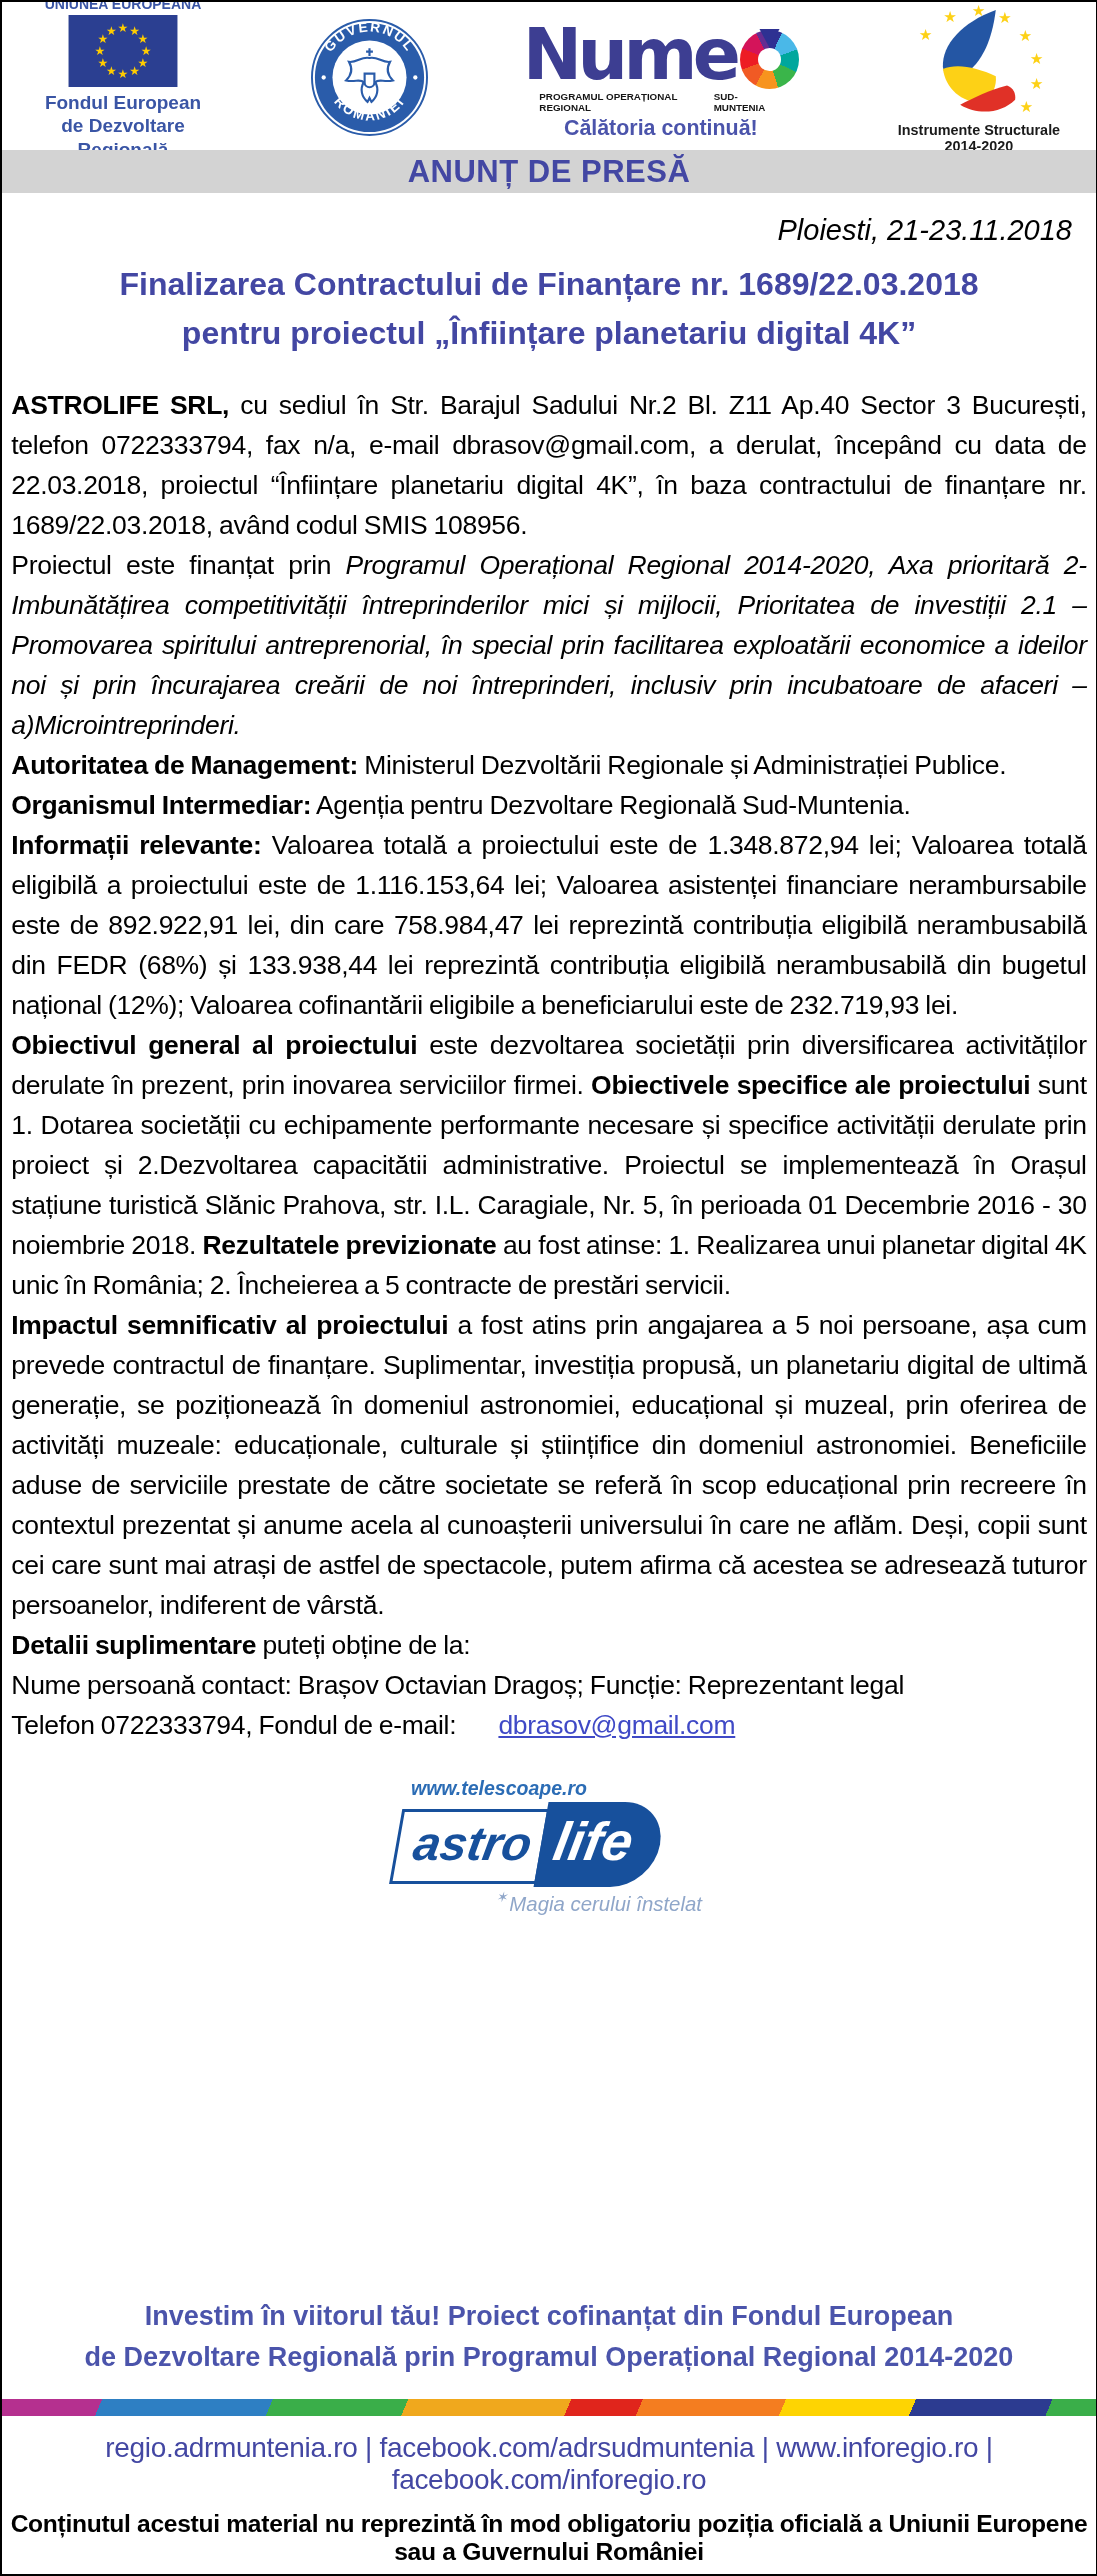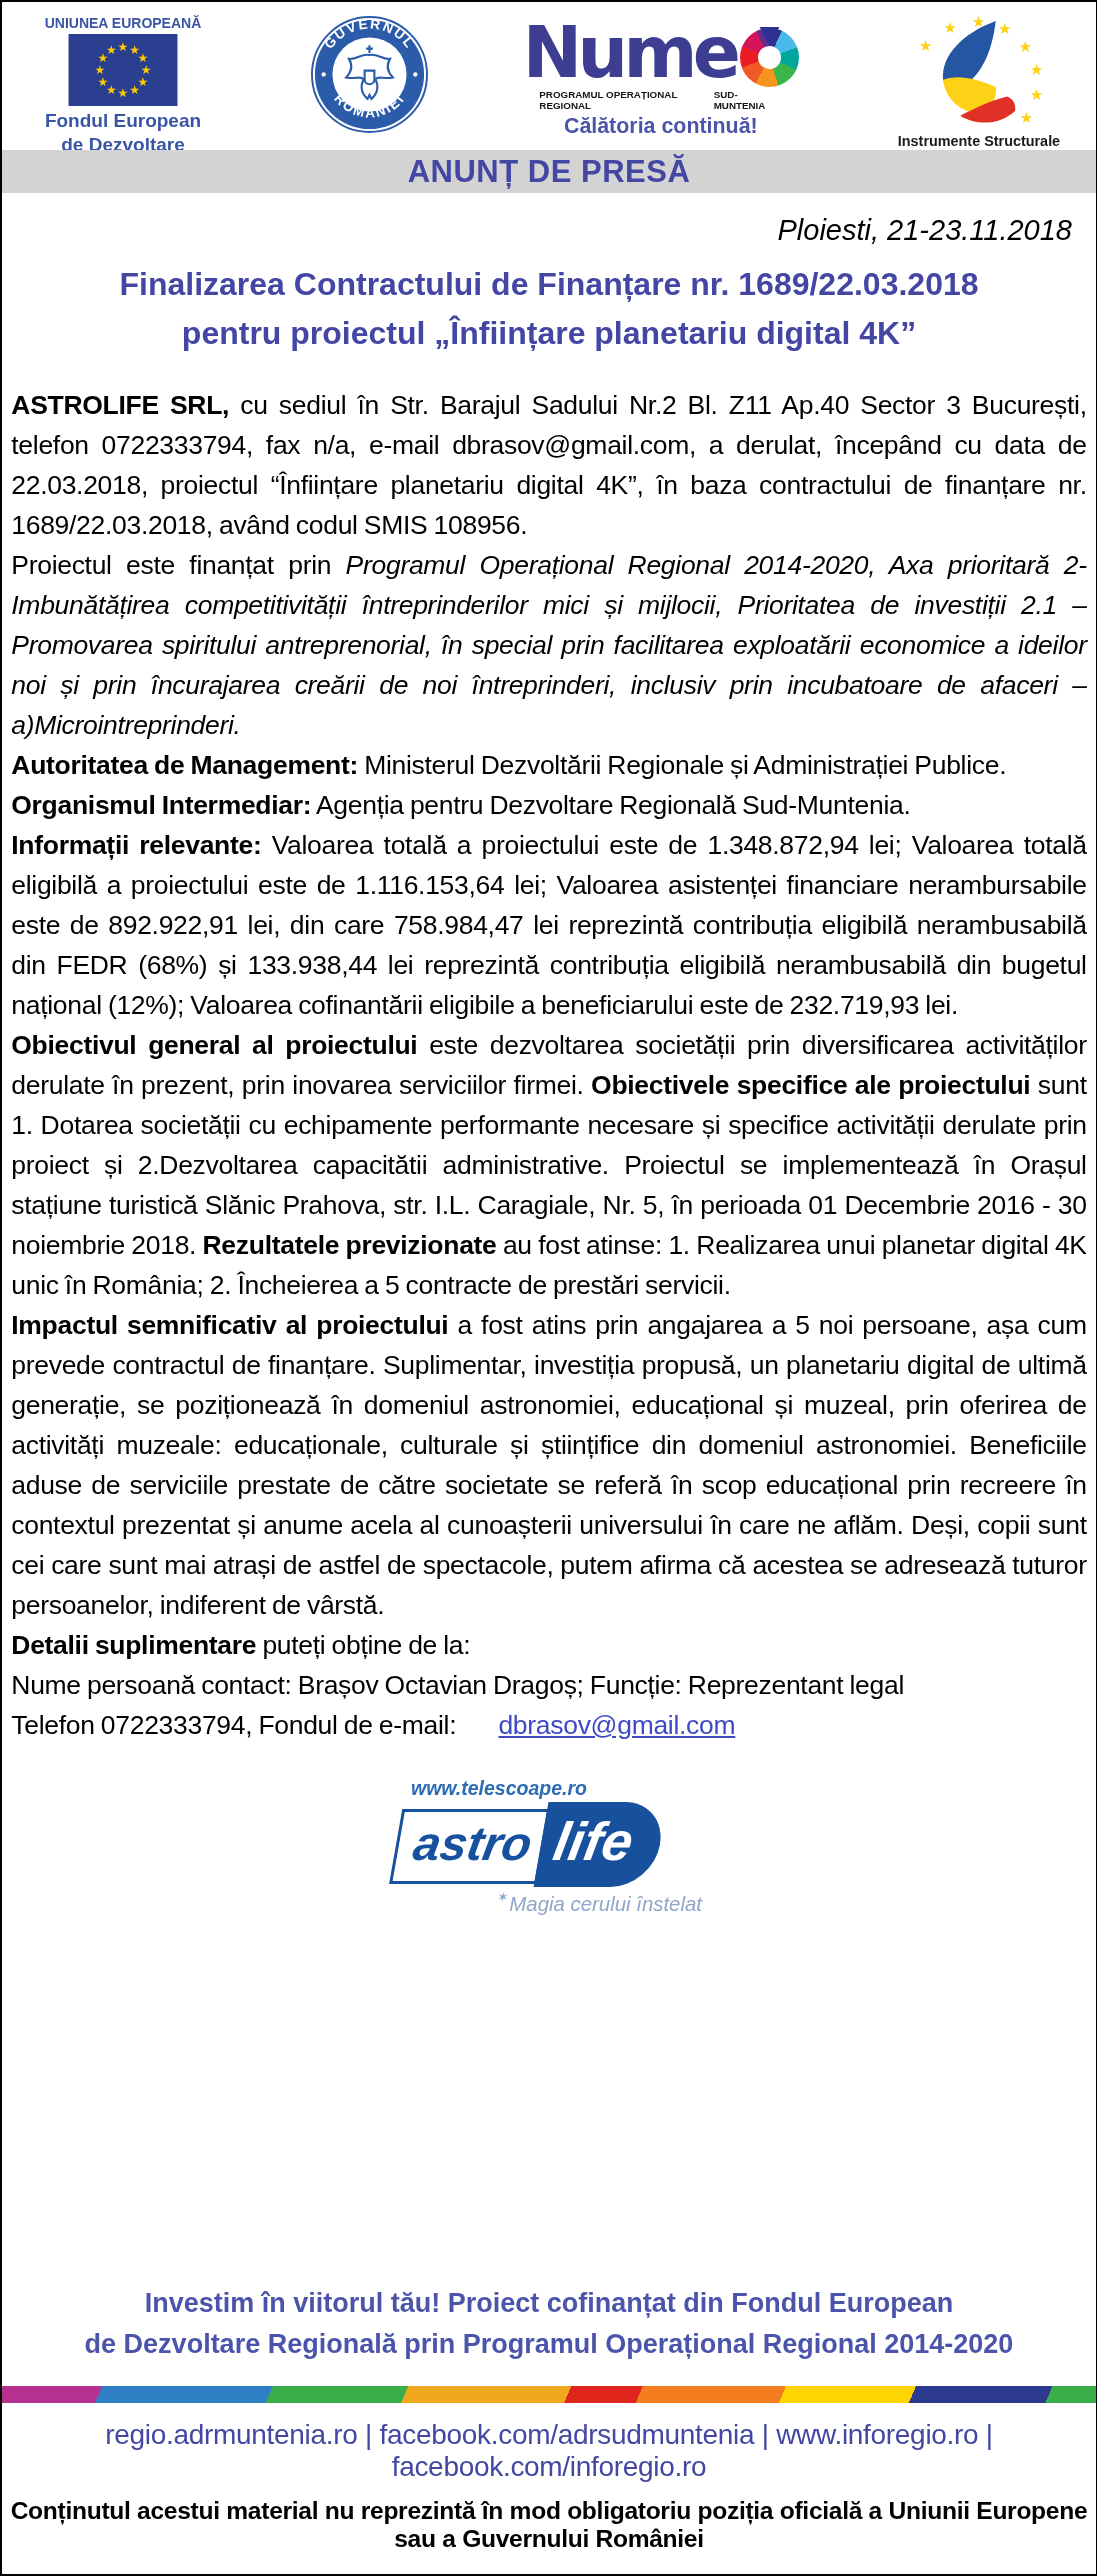--- a/index.html
+++ b/index.html
@@ -1,20 +1,20 @@
 <!DOCTYPE html>
 <html style="--accent: #4347a3; --footer_blue: #4b54ab; --banner_bg: #d3d3d3; --link_blue: #3f49c6; --eu_text_blue: #3a55a5; --eu_flag_blue: #2b3f91; --star_yellow: #ffcc00; --gov_seal_blue: #2a5caa; --regio_navy: #3d3e92; --astro_blue: #17509c; --astro_light_blue: #2b6cb5; --astro_tagline_blue: #8fa6c9;font-size:15px"><head>
 <meta charset="utf-8">
 <style>
   html,body{margin:0;padding:0;background:#fff;}
   body{width:1098px;height:2576px;font-family:"Liberation Sans",sans-serif;}
   .page{box-sizing:border-box;width:1098px;height:2576px;border:2.8px solid #000;background:#fff;
         overflow:hidden;display:flex;flex-direction:column;}
   
-  .header{display:flex;justify-content:space-between;align-items:flex-start;
+  .header{display:flex;justify-content:space-between;align-items:center;
           padding:13px 28px 0 41px;height:141px;box-sizing:border-box;}
   .logo-eu{width:160px;text-align:center;}
   .eu-title{color:var(--eu_text_blue);font-weight:bold;font-size:14px;}
   .logo-eu svg{display:block;margin:2.8px auto 3.7px;}
   .eu-sub{color:var(--eu_text_blue);font-weight:bold;font-size:19px;line-height:1.25;}
   .logo-gov{width:121px;margin-top:0.9px;}
   .logo-regio{width:243px;display:flex;flex-direction:column;align-items:center;margin-top:3.7px;}
   .regio-row{display:flex;align-items:flex-start;}
   .regio-text{font-family:"DejaVu Sans",sans-serif;font-size:71px;font-weight:bold;
               color:var(--regio_navy);letter-spacing:-4.6px;line-height:0.95;}
@@ -53,21 +53,21 @@
   .astro-left{border:3.7px solid var(--astro_blue);background:#fff;color:var(--astro_blue);
       font-style:italic;font-weight:bold;font-size:48px;height:63px;display:flex;
       align-items:center;padding:0 9.3px 5.6px 15px;margin-top:7.4px;}
   .astro-right{background:var(--astro_blue);color:#fff;font-style:italic;font-weight:bold;
       font-size:54px;height:78px;display:flex;align-items:center;
       padding:0 28px 7.4px 13px;border-radius:0 43px 43px 0;margin-left:-2.8px;}
   .astro-tag{color:var(--astro_tagline_blue);font-style:italic;font-size:20.4px;
              text-align:right;margin-top:5.6px;}
   .astro-sparkle{font-size:14px;position:relative;top:-8.4px;margin-right:1.9px;}
   
-  .bottom{margin-top:auto;padding-bottom:21px;}
+  .bottom{margin-top:auto;padding-bottom:8px;}
   .invest{text-align:center;color:var(--footer_blue);font-weight:bold;font-size:27px;
           line-height:1.5;}
   .stripe{height:16.7px;margin-top:22px;background:#ccc;}
   .links-line{margin-top:16px;text-align:center;color:var(--accent);font-size:28px;
               letter-spacing:-0.3px;}
   .disclaimer{margin-top:14px;text-align:center;font-weight:bold;font-size:24.6px;color:#000;
               letter-spacing:-0.3px;}
 </style>
 </head>
 <body>

